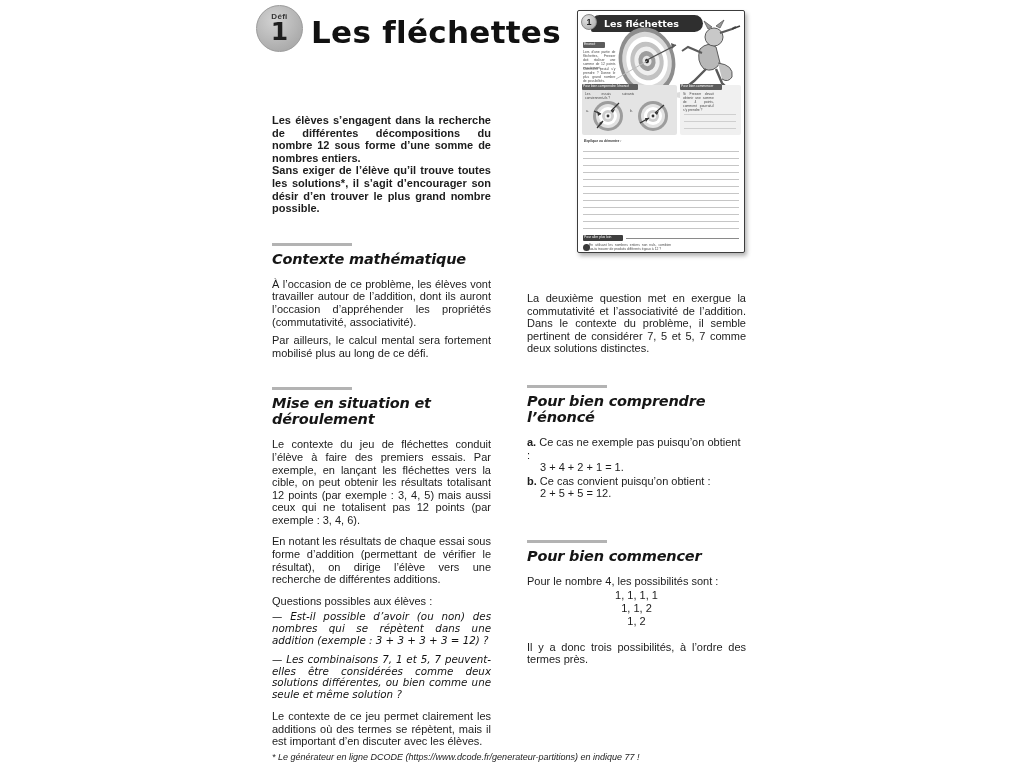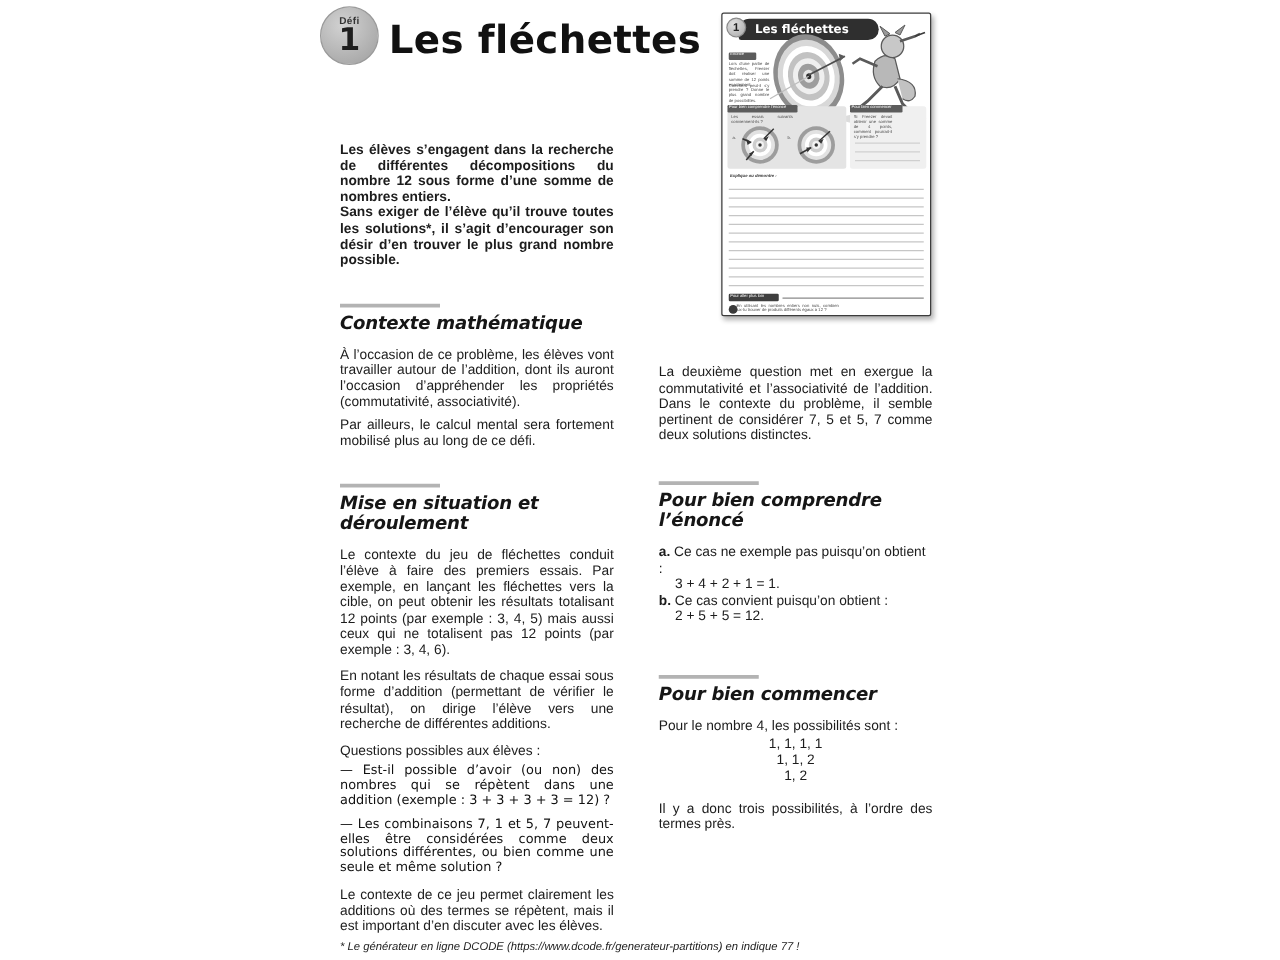--- a/index.html
+++ b/index.html
@@ -19,21 +19,21 @@
 
   
   .col-left  { left:272px; top:114px; width:219px; }
   .col-right { left:527px; top:292px; width:219px; }
   .bp { font-size:11px; line-height:12.6px; text-align:justify; margin-bottom:6px; }
   .bold { font-weight:bold; }
   .sec { margin-top:0; }
   .sec-bar { width:80px; height:3px; background:#b3b3b3; margin-bottom:5px; }
   .sec-h { font-family:"DejaVu Sans", sans-serif; font-size:14.5px; font-weight:bold;
     font-style:italic; color:#161616; margin-bottom:11px; letter-spacing:-.2px; }
-  .hand { font-family:"DejaVu Sans", sans-serif; font-size:10.3px;
+  .hand { font-family:"DejaVu Sans", sans-serif; font-style:italic; font-size:10.3px;
     line-height:11.8px; text-align:justify; margin-bottom:7px; color:#111; }
   .ab-row { font-size:11px; line-height:12.6px; }
   .ab-eq  { font-size:11px; line-height:12.6px; padding-left:13px; margin-bottom:1px; }
   .ab-lbl { font-weight:bold; }
   .centered { text-align:center; font-size:11px; line-height:13px; }
   .footnote { left:272px; top:752px; font-size:9px; font-style:italic; color:#222;text-align:center; }
 
   
   .thumb { left:577px; top:10px; width:168px; height:243px; background:#fff;
     border:1px solid #3c3c3c; border-radius:2px; box-shadow:2px 3px 4px rgba(0,0,0,.3); }

